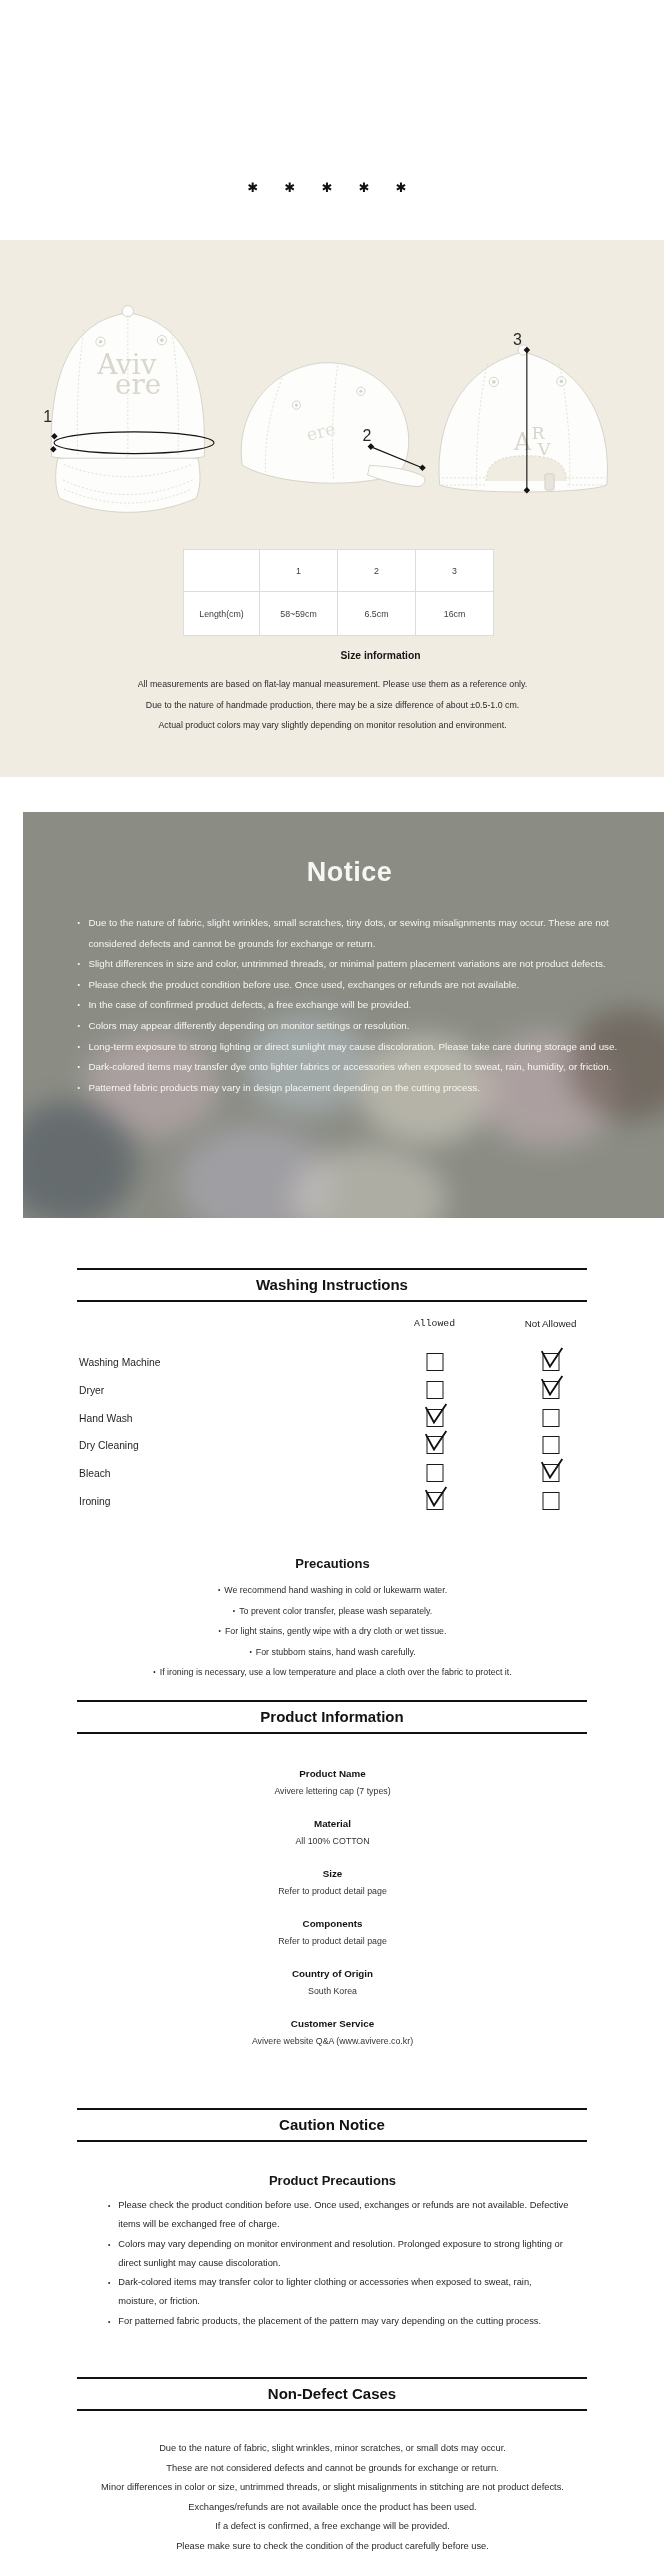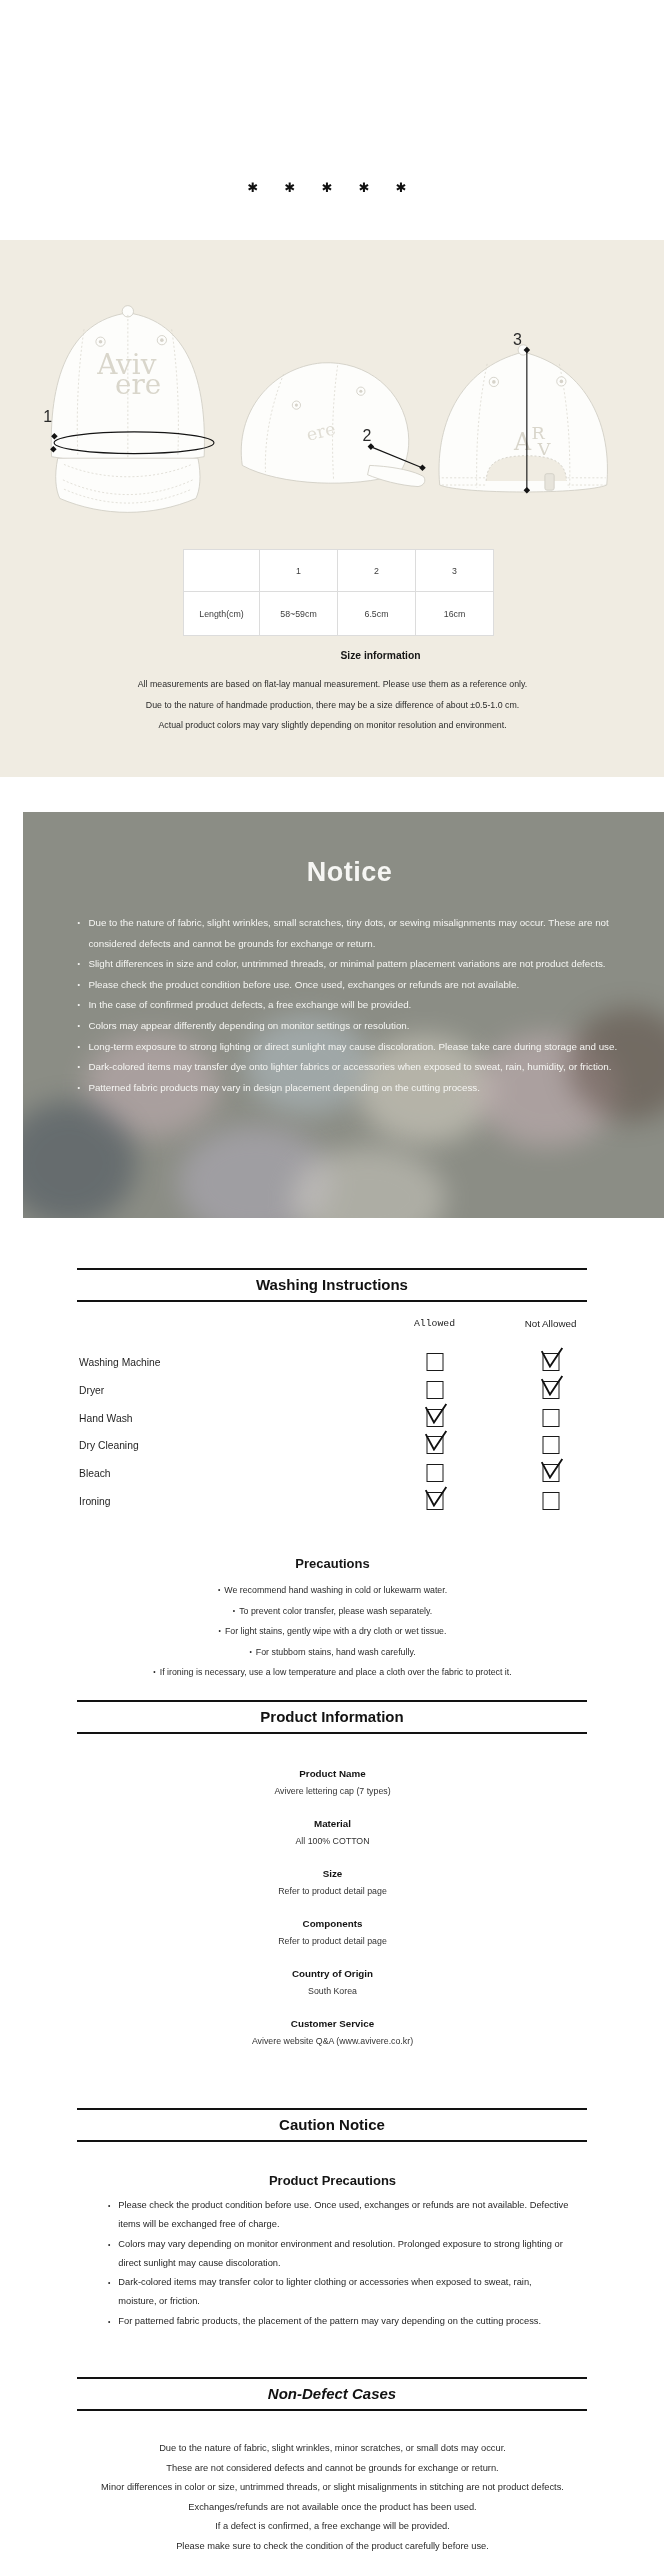--- a/index.html
+++ b/index.html
@@ -330,21 +330,21 @@
   <div class="sec-h" style="top:2108px;">Caution Notice</div>
   <div class="center-title" style="top:2173px;">Product Precautions</div>
   <ul class="caut-list">
 
   <li>Please check the product condition before use. Once used, exchanges or refunds are not available. Defective items will be exchanged free of charge.</li>
       <li>Colors may vary depending on monitor environment and resolution. Prolonged exposure to strong lighting or direct sunlight may cause discoloration.</li>
       <li>Dark-colored items may transfer color to lighter clothing or accessories when exposed to sweat, rain, moisture, or friction.</li>
       <li>For patterned fabric products, the placement of the pattern may vary depending on the cutting process.</li>
     </ul>
 
-  <div class="sec-h" style="top:2377px;font-style:italic;">Non-Defect Cases</div>
+  <div class="sec-h" style="top:2377px;">Non-Defect Cases</div>
   <div class="center-lines nd-lines">
     <ul>
 
     <li>Due to the nature of fabric, slight wrinkles, minor scratches, or small dots may occur.</li>
         <li>These are not considered defects and cannot be grounds for exchange or return.</li>
         <li>Minor differences in color or size, untrimmed threads, or slight misalignments in stitching are not product defects.</li>
         <li>Exchanges/refunds are not available once the product has been used.</li>
         <li>If a defect is confirmed, a free exchange will be provided.</li>
         <li>Please make sure to check the condition of the product carefully before use.</li>
       </ul>

